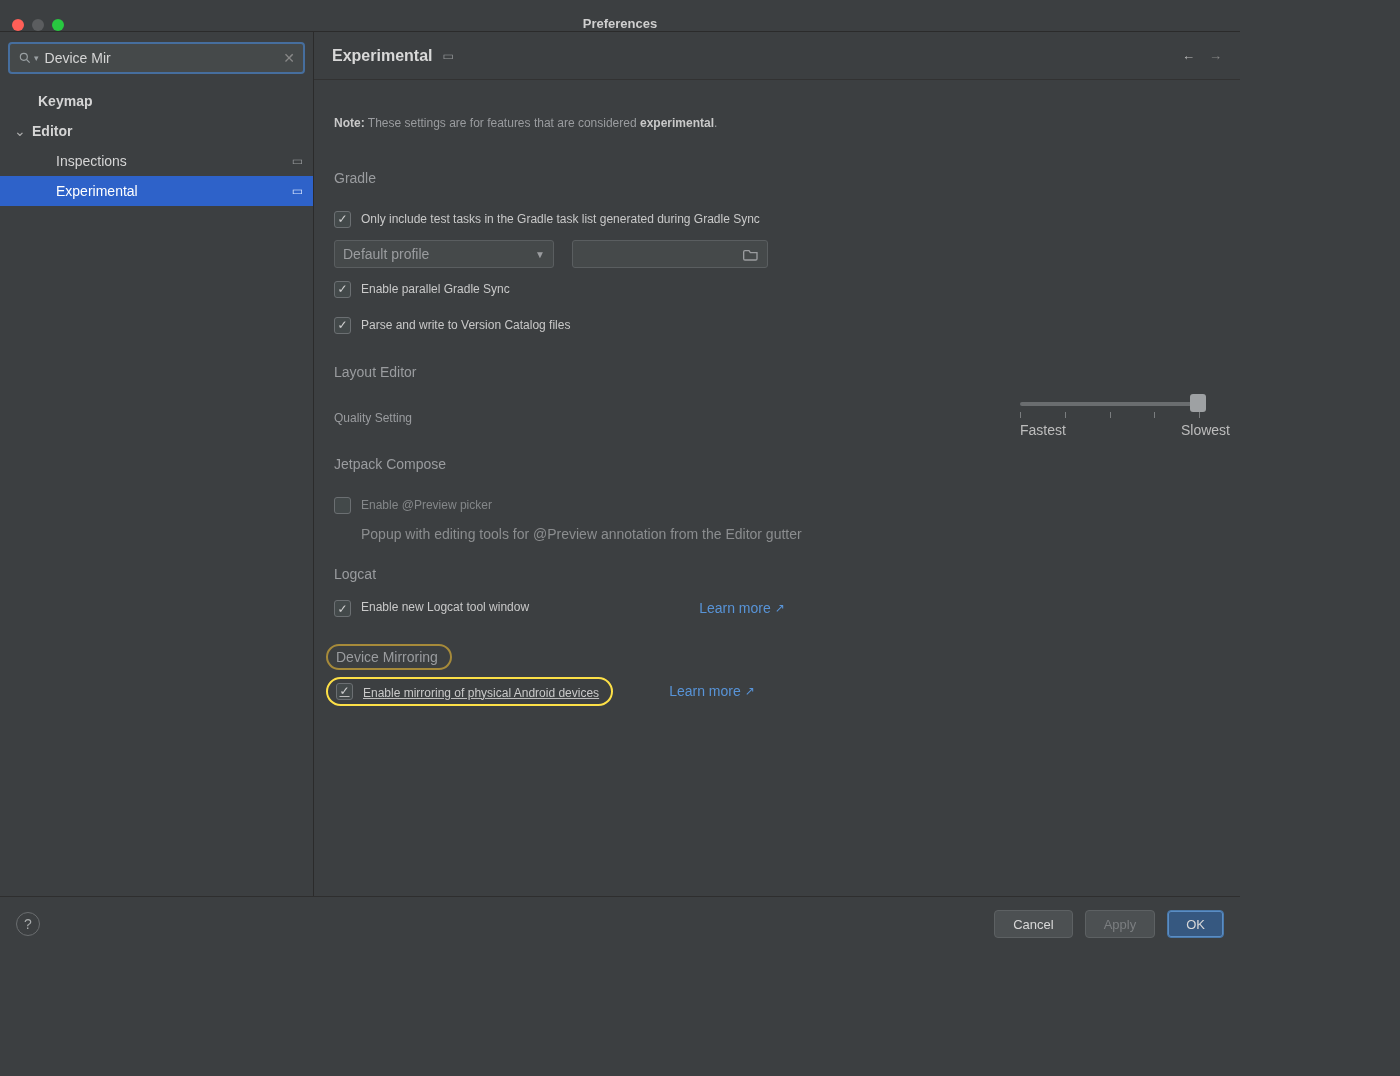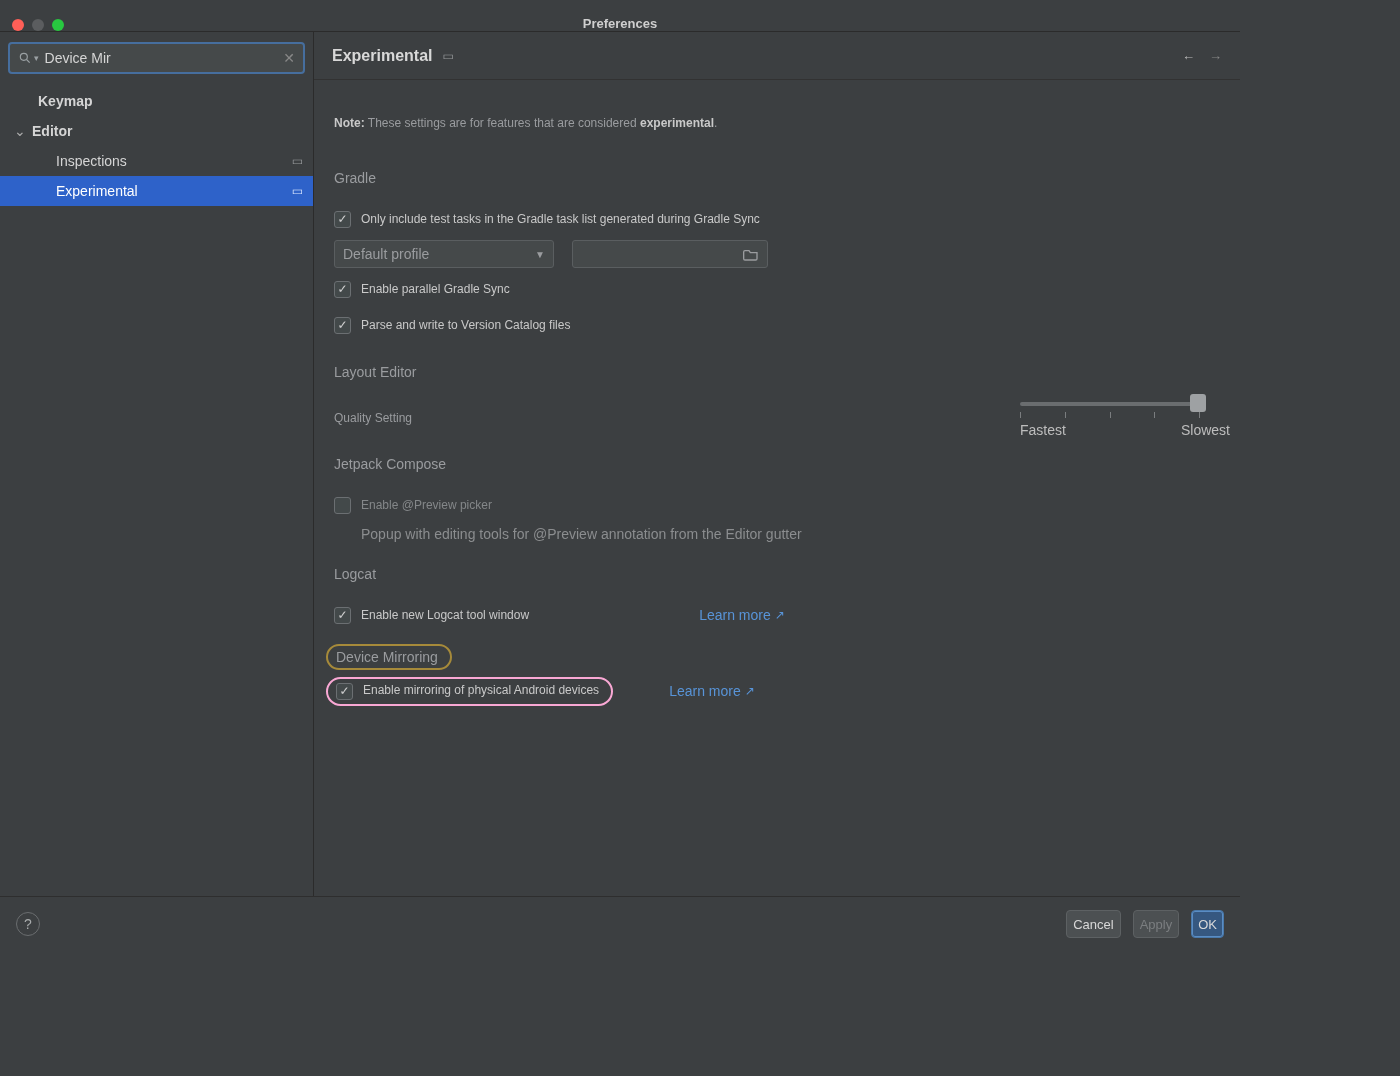--- a/index.html
+++ b/index.html
@@ -192,53 +192,54 @@
   .link .ext { font-size:12px; }
   .highlight-pill {
     display: inline-block;
     border: 2px solid #a68a3a;
     border-radius: 16px;
     padding: 3px 12px 3px 8px;
     margin-left: -8px;
   }
   .row-highlight {
     display: inline-flex;
-    align-items:flex-start;
-    border: 2px solid #f9a8d4;
+    align-items:flex-end;
+    border: 2px solid #fde047;
     border-radius: 18px;
     padding: 4px 12px 4px 8px;
     margin-left: -8px;
+    text-decoration: underline;
   }
   .footer {
     height: 55px;
     border-top: 1px solid #2e2e2e;
     display: flex;
     align-items: center;
     padding: 0 16px;
     gap: 12px;
   }
   .footer .help {
     width: 24px; height: 24px; border-radius: 50%; border:1px solid #6a6d6f;
     display:flex; align-items:center; justify-content:center; color:#a8abac; font-size:14px;
   }
   .footer .spacer { flex:1; }
   .btn {
     height: 28px;
-    padding: 0 6px;
+    padding: 0 18px;
     border-radius: 4px;
     border: 1px solid #5d6163;
     background: #4c5052;
     color: #d8d8d8;
     font-size: 13px;
     cursor: pointer;
     display:flex; align-items:center;
   }
   .btn.disabled { color:#7b7e80; }
   .btn.primary { background:#365880; border-color:#4a79aa; box-shadow: inset 0 0 0 1px #5a8dc4; }
-  .logcat-row { display:flex; align-items:center; }
+  .logcat-row { display:flex; align-items:flex-start; }
   .logcat-row .link { margin-left: 170px; }
   .mirror-row { display:flex; align-items:center; }
   .mirror-row .link { margin-left: 56px; }
 </style>
 </head>
 <body>
 
 <div class="titlebar">
   <div class="traffic-lights">
     <div class="dot red"></div>

